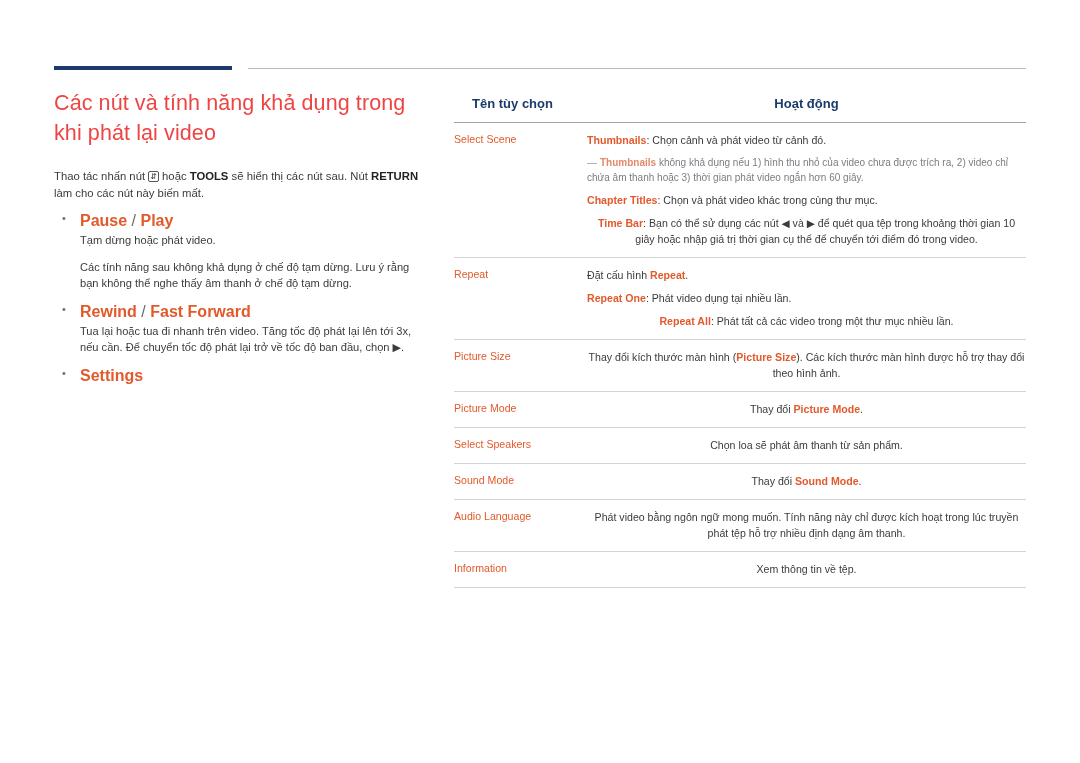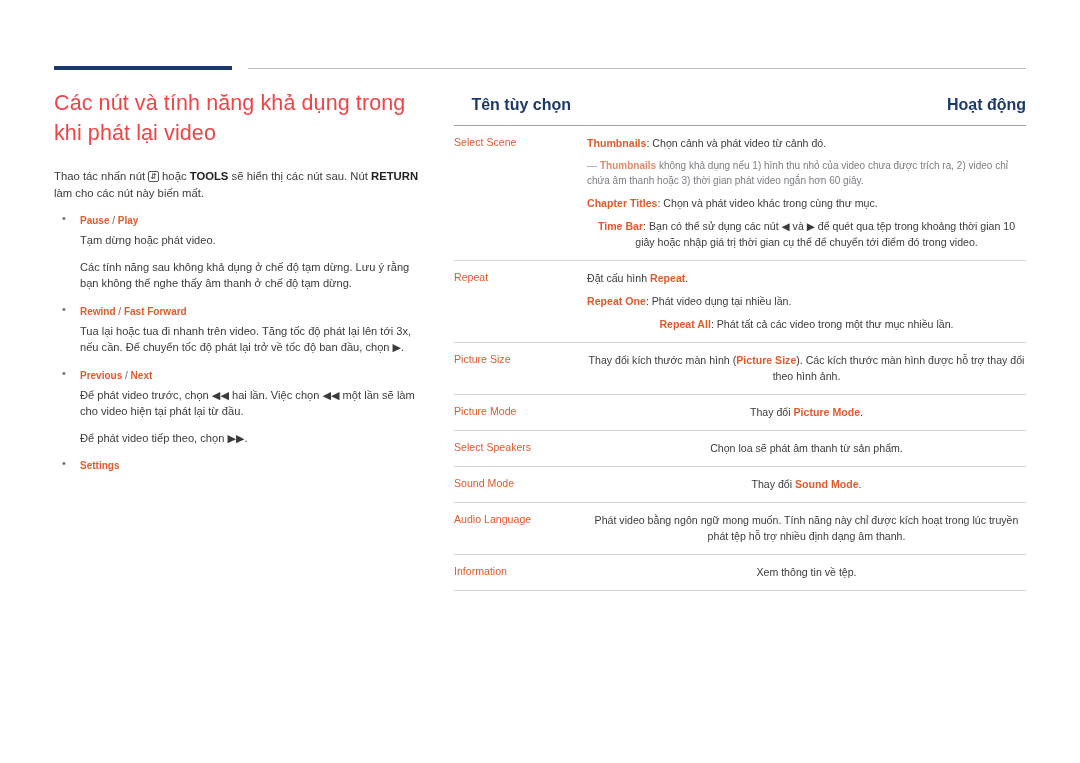--- a/index.html
+++ b/index.html
@@ -70,21 +70,21 @@
     margin-bottom: 12px;
   }
   ul.bullets > li::before {
     content: "•";
     position: absolute;
     left: 8px; top: -1px;
     color: #6b6b6b;
     font-size: 11px;
   }
   .li-head {
-    font-size: 10px;
+    font-size: 16px;
     font-weight: bold;
     color: #e25a2b;
     line-height: 15px;
   }
   .li-head .sep { color: #6b6b6b; font-weight: normal; }
   .li-body {
     font-size: 11.1px;
     line-height: 16.5px;
     color: #3b3b3b;
     margin-top: 4px;
@@ -98,22 +98,22 @@
     width: 572px;
   }
   .tbl {
     width: 572px;
     border-collapse: collapse;
     table-layout: fixed;
   }
   .tbl col.c1 { width: 117px; }
   .tbl col.c2 { width: 455px; }
   .tbl thead th {
-    text-align: right;
-    font-size: 16px;
+    text-align: center;
+    font-size: 13px;
     font-weight: bold;
     color: #1b3a6b;
     padding: 0 0 11px 0;
     border-bottom: 1px solid #9fa3a8;
     vertical-align: bottom;
   }
   .tbl thead th.h2 { padding-left: 16px; }
   .tbl tbody td {
     border-bottom: 1px solid #d2d4d7;
     padding: 9px 0 10px 0;
@@ -175,29 +175,20 @@
 
       <li>
         <div class="li-head">
           <span>Rewind</span><span class="sep"> / </span><span>Fast Forward</span>
         </div>
         <div class="li-body">
           <p>Tua lại hoặc tua đi nhanh trên video. Tăng tốc độ phát lại lên tới 3x, nếu cần. Để chuyển tốc độ phát lại trở về tốc độ ban đầu, chọn ▶.</p>
         </div>
       </li>
 
-      <li>
-        <div class="li-head">
-          <span>Previous</span><span class="sep"> / </span><span>Next</span>
-        </div>
-        <div class="li-body">
-          <p>Để phát video trước, chọn ◀◀ hai lần. Việc chọn ◀◀ một lần sẽ làm cho video hiện tại phát lại từ đầu.</p>
-          <p>Để phát video tiếp theo, chọn ▶▶.</p>
-        </div>
-      </li>
 
       <li>
         <div class="li-head">
           <span>Settings</span>
         </div>
       </li>
     </ul>
   </div>
 
   <div class="right-col">

